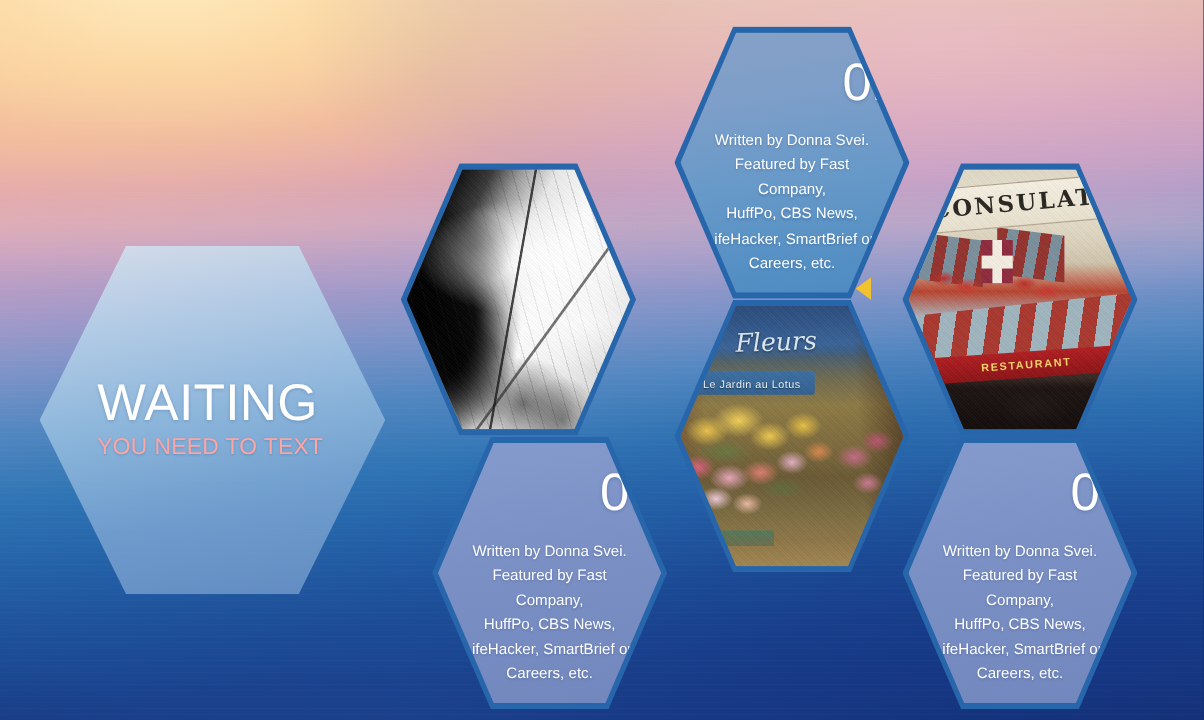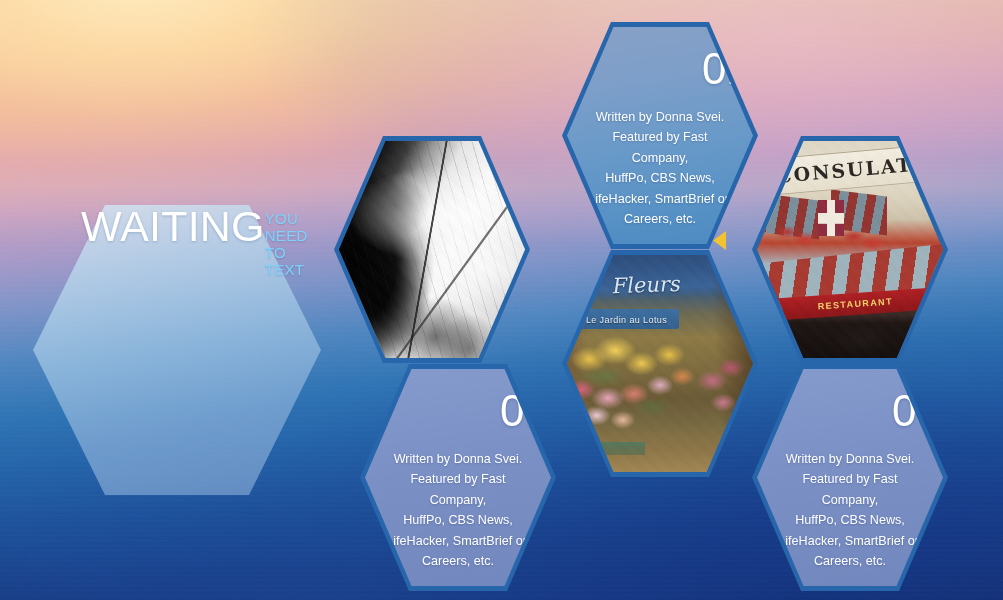--- a/index.html
+++ b/index.html
@@ -97,30 +97,30 @@
     left:33px; top:205px; width:288px; height:290px;
     background:linear-gradient(168deg,
       rgba(214,233,244,.82) 0%,
       rgba(186,216,236,.80) 22%,
       rgba(156,194,226,.78) 48%,
       rgba(132,171,214,.76) 72%,
       rgba(120,158,206,.74) 100%);
   }
   #hex-main-content {
     position:absolute; left:33px; top:205px; width:288px; height:290px;
-    display:flex; flex-direction:row; justify-content:center;
+    display:flex; flex-direction:column; justify-content:center;
     padding:0 0 1px 48px;
   }
   .title-line {
     color:#ffffff; font-size:43px; line-height:.98;
     font-weight:400; letter-spacing:.2px;
     text-shadow:0 1px 3px rgba(20,50,100,.22);
   }
   .title-sub {
-    color:#7dd3fc; font-size:15px; letter-spacing:.3px;
+    color:#fca5a5; font-size:19px; letter-spacing:.3px;
     margin-top:5px; font-weight:400;
     text-shadow:0 1px 2px rgba(20,50,100,.22);
   }
 
   
   .cluster-hex { position:absolute; width:196px; height:227px; }
   .cluster-hex .rim  { background:#2766aa; }
   .cluster-hex .core { inset:5px; }
 
   

